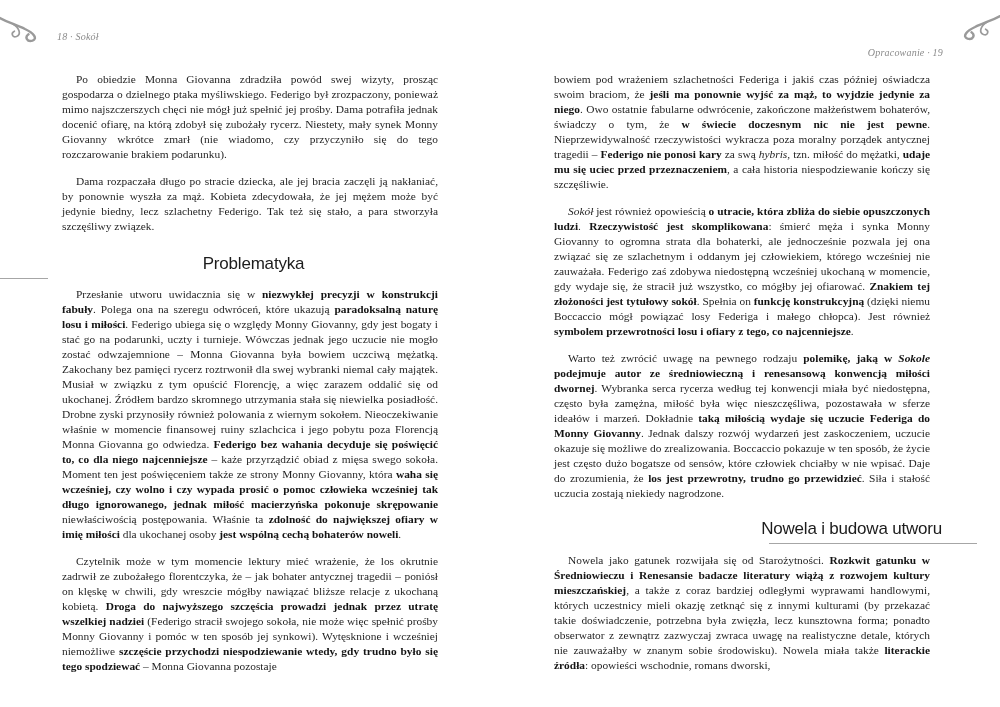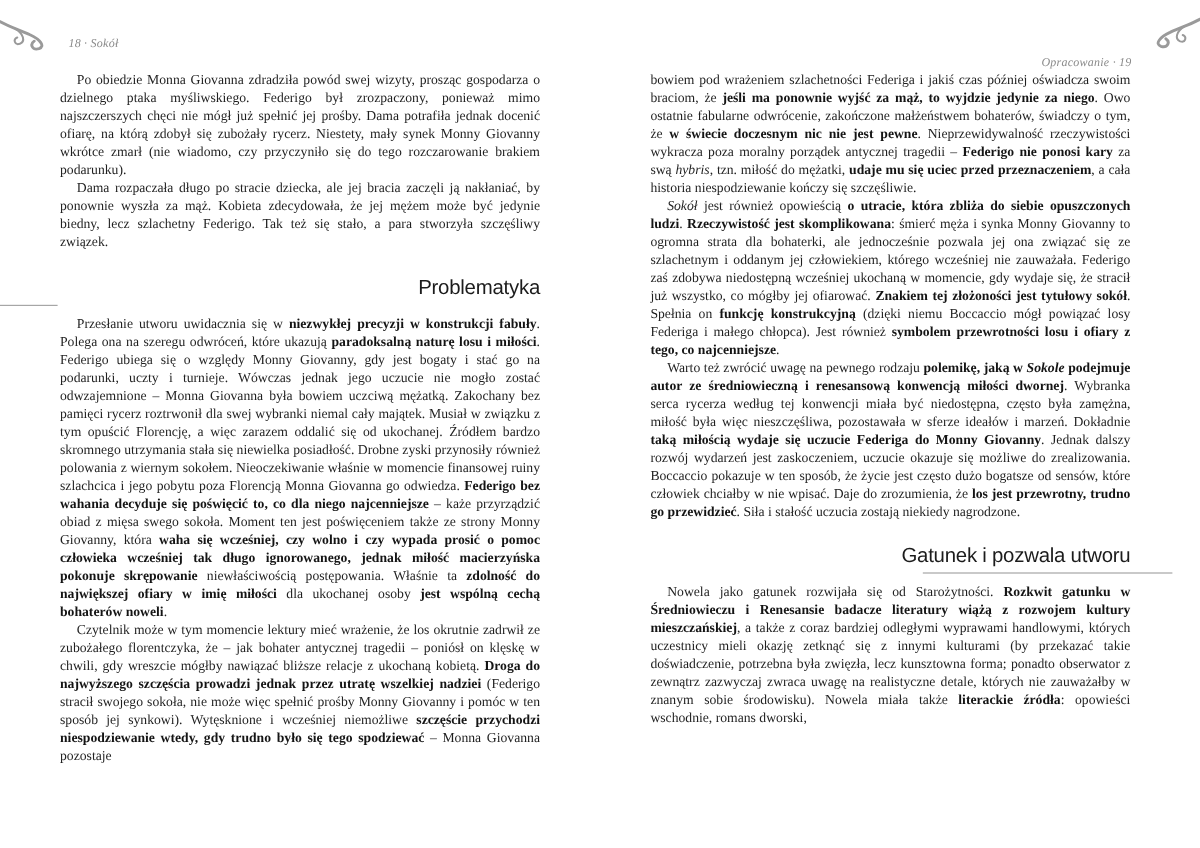--- a/index.html
+++ b/index.html
@@ -45,37 +45,37 @@
     top: 60px;
     width: 400px;
     font-size: 11.4px;
     line-height: 15px;
     text-align: justify;
   }
   .text-column.left-col { left: 50px; }
   .text-column.right-col { left: 542px; }
 
   .para {
-    margin: 0;
+    margin: 12px;
     padding: 0;
   }
   .para.indent { text-indent: 14px; }
   .para .bold { font-weight: bold; color: #141414; }
   .para .italic { font-style: italic; }
 
   
   .section-head {
     position: relative;
     font-family: "Liberation Sans", sans-serif;
     font-stretch: condensed;
     font-size: 17px;
     line-height: 19px;
     letter-spacing: -0.2px;
     color: #1c1c1c;
-    text-align: right;
+    text-align: center;
     text-indent: 0;
   }
   .section-head.align-left {
     margin: 20px 0 14px 0;
     padding-left: 7px;
   }
   .section-head.align-right {
     margin: 18px 0 15px 0;
     text-align: right;
   }
@@ -122,15 +122,15 @@
     <p class="para indent"><span>Po obiedzie Monna Giovanna zdradziła powód swej wizyty, prosząc gospodarza o dzielnego ptaka myśliwskiego. Federigo był zrozpaczony, ponieważ mimo najszczerszych chęci nie mógł już spełnić jej prośby. Dama potrafiła jednak docenić ofiarę, na którą zdobył się zubożały rycerz. Niestety, mały synek Monny Giovanny wkrótce zmarł (nie wiadomo, czy przyczyniło się do tego rozczarowanie brakiem podarunku).</span></p>
     <p class="para indent"><span>Dama rozpaczała długo po stracie dziecka, ale jej bracia zaczęli ją nakłaniać, by ponownie wyszła za mąż. Kobieta zdecydowała, że jej mężem może być jedynie biedny, lecz szlachetny Federigo. Tak też się stało, a para stworzyła szczęśliwy związek.</span></p>
     <div class="section-head align-left"><span>Problematyka</span><div class="section-rule"></div></div>
     <p class="para indent"><span>Przesłanie utworu uwidacznia się w </span><span class="bold">niezwykłej precyzji w konstrukcji fabuły</span><span>. Polega ona na szeregu odwróceń, które ukazują </span><span class="bold">paradoksalną naturę losu i miłości</span><span>. Federigo ubiega się o względy Monny Giovanny, gdy jest bogaty i stać go na podarunki, uczty i turnieje. Wówczas jednak jego uczucie nie mogło zostać odwzajemnione – Monna Giovanna była bowiem uczciwą mężatką. Zakochany bez pamięci rycerz roztrwonił dla swej wybranki niemal cały majątek. Musiał w związku z tym opuścić Florencję, a więc zarazem oddalić się od ukochanej. Źródłem bardzo skromnego utrzymania stała się niewielka posiadłość. Drobne zyski przynosiły również polowania z wiernym sokołem. Nieoczekiwanie właśnie w momencie finansowej ruiny szlachcica i jego pobytu poza Florencją Monna Giovanna go odwiedza. </span><span class="bold">Federigo bez wahania decyduje się poświęcić to, co dla niego najcenniejsze</span><span> – każe przyrządzić obiad z mięsa swego sokoła. Moment ten jest poświęceniem także ze strony Monny Giovanny, która </span><span class="bold">waha się wcześniej, czy wolno i czy wypada prosić o pomoc człowieka wcześniej tak długo ignorowanego, jednak miłość macierzyńska pokonuje skrępowanie</span><span> niewłaściwością postępowania. Właśnie ta </span><span class="bold">zdolność do największej ofiary w imię miłości</span><span> dla ukochanej osoby </span><span class="bold">jest wspólną cechą bohaterów noweli</span><span>.</span></p>
     <p class="para indent"><span>Czytelnik może w tym momencie lektury mieć wrażenie, że los okrutnie zadrwił ze zubożałego florentczyka, że – jak bohater antycznej tragedii – poniósł on klęskę w chwili, gdy wreszcie mógłby nawiązać bliższe relacje z ukochaną kobietą. </span><span class="bold">Droga do najwyższego szczęścia prowadzi jednak przez utratę wszelkiej nadziei</span><span> (Federigo stracił swojego sokoła, nie może więc spełnić prośby Monny Giovanny i pomóc w ten sposób jej synkowi). Wytęsknione i wcześniej niemożliwe </span><span class="bold">szczęście przychodzi niespodziewanie wtedy, gdy trudno było się tego spodziewać</span><span> – Monna Giovanna pozostaje</span></p>
   </div>
 <div id="right-col" class="text-column right-col">
     <p class="para"><span>bowiem pod wrażeniem szlachetności Federiga i jakiś czas później oświadcza swoim braciom, że </span><span class="bold">jeśli ma ponownie wyjść za mąż, to wyjdzie jedynie za niego</span><span>. Owo ostatnie fabularne odwrócenie, zakończone małżeństwem bohaterów, świadczy o tym, że </span><span class="bold">w świecie doczesnym nic nie jest pewne</span><span>. Nieprzewidywalność rzeczywistości wykracza poza moralny porządek antycznej tragedii – </span><span class="bold">Federigo nie ponosi kary</span><span> za swą </span><span class="italic">hybris</span><span>, tzn. miłość do mężatki, </span><span class="bold">udaje mu się uciec przed przeznaczeniem</span><span>, a cała historia niespodziewanie kończy się szczęśliwie.</span></p>
     <p class="para indent"><span class="italic">Sokół</span><span> jest również opowieścią </span><span class="bold">o utracie, która zbliża do siebie opuszczonych ludzi</span><span>. </span><span class="bold">Rzeczywistość jest skomplikowana</span><span>: śmierć męża i synka Monny Giovanny to ogromna strata dla bohaterki, ale jednocześnie pozwala jej ona związać się ze szlachetnym i oddanym jej człowiekiem, którego wcześniej nie zauważała. Federigo zaś zdobywa niedostępną wcześniej ukochaną w momencie, gdy wydaje się, że stracił już wszystko, co mógłby jej ofiarować. </span><span class="bold">Znakiem tej złożoności jest tytułowy sokół</span><span>. Spełnia on </span><span class="bold">funkcję konstrukcyjną</span><span> (dzięki niemu Boccaccio mógł powiązać losy Federiga i małego chłopca). Jest również </span><span class="bold">symbolem przewrotności losu i ofiary z tego, co najcenniejsze</span><span>.</span></p>
     <p class="para indent"><span>Warto też zwrócić uwagę na pewnego rodzaju </span><span class="bold">polemikę, jaką w </span><span class="bold italic">Sokole</span><span class="bold"> podejmuje autor ze średniowieczną i renesansową konwencją miłości dwornej</span><span>. Wybranka serca rycerza według tej konwencji miała być niedostępna, często była zamężna, miłość była więc nieszczęśliwa, pozostawała w sferze ideałów i marzeń. Dokładnie </span><span class="bold">taką miłością wydaje się uczucie Federiga do Monny Giovanny</span><span>. Jednak dalszy rozwój wydarzeń jest zaskoczeniem, uczucie okazuje się możliwe do zrealizowania. Boccaccio pokazuje w ten sposób, że życie jest często dużo bogatsze od sensów, które człowiek chciałby w nie wpisać. Daje do zrozumienia, że </span><span class="bold">los jest przewrotny, trudno go przewidzieć</span><span>. Siła i stałość uczucia zostają niekiedy nagrodzone.</span></p>
-    <div class="section-head align-right"><span>Gatunek i pozwala utworu</span><div class="section-rule"></div></div>
+    <div class="section-head align-right"><span>Nowela i budowa utworu</span><div class="section-rule"></div></div>
     <p class="para indent"><span>Nowela jako gatunek rozwijała się od Starożytności. </span><span class="bold">Rozkwit gatunku w Średniowieczu i Renesansie badacze literatury wiążą z rozwojem kultury mieszczańskiej</span><span>, a także z coraz bardziej odległymi wyprawami handlowymi, których uczestnicy mieli okazję zetknąć się z innymi kulturami (by przekazać takie doświadczenie, potrzebna była zwięzła, lecz kunsztowna forma; ponadto obserwator z zewnątrz zazwyczaj zwraca uwagę na realistyczne detale, których nie zauważałby w znanym sobie środowisku). Nowela miała także </span><span class="bold">literackie źródła</span><span>: opowieści wschodnie, romans dworski,</span></p>
   </div>
 
 </body></html>

